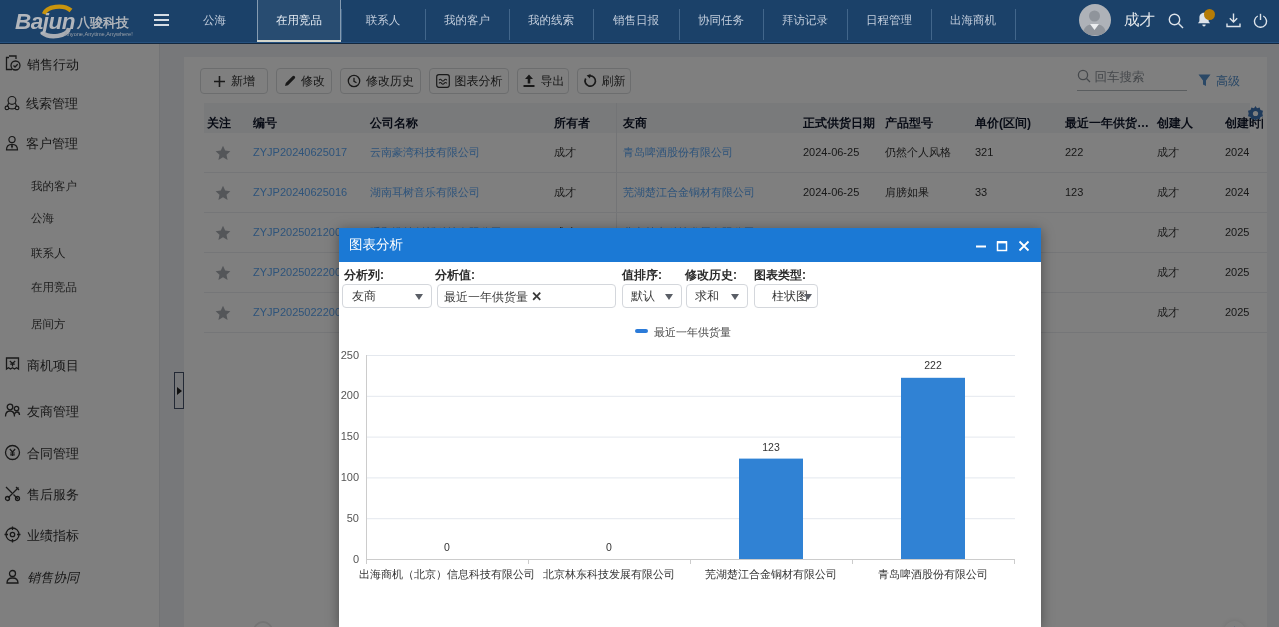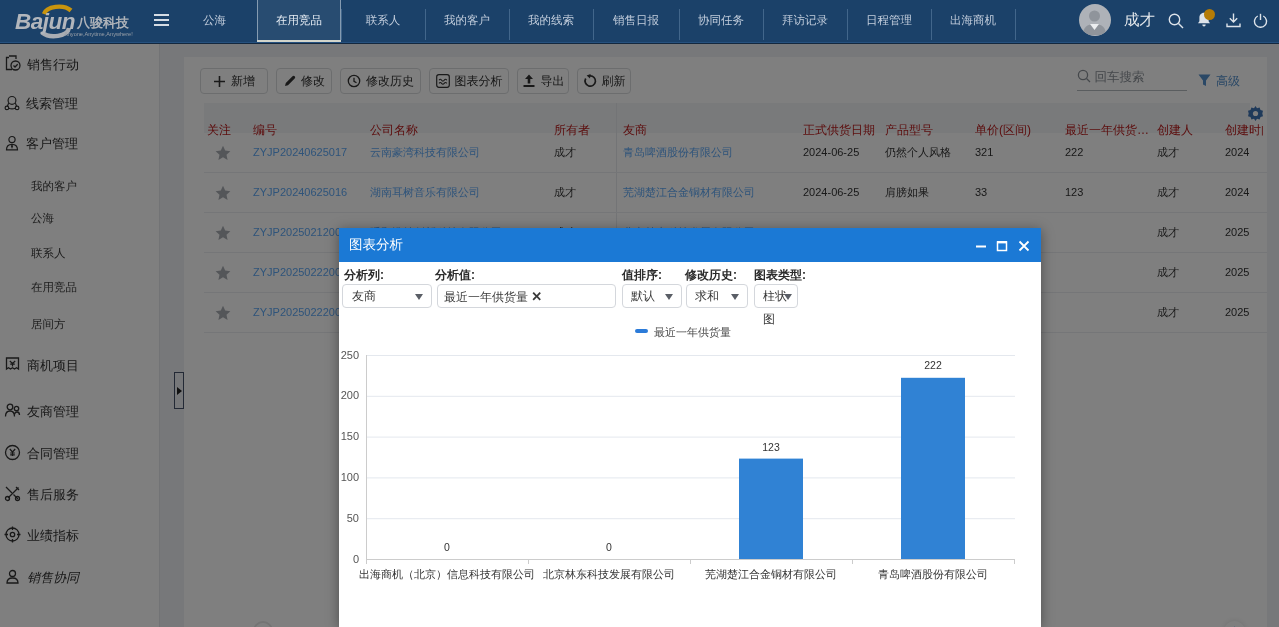--- a/index.html
+++ b/index.html
@@ -26,21 +26,21 @@
 
   
   #card { position:absolute; left:184px; top:57px; width:1083px; height:570px; background:#fff; }
   .btn { height:26px; border:1px solid #d8dadd; border-radius:4px; background:#fff; color:#2f2f2f; font-size:12px; display:inline-flex; align-items:center; justify-content:center; padding:0; margin-right:8px; font-family:"Liberation Sans",sans-serif; vertical-align:top; }
   .btn svg { margin-right:5px; }
   #toolbar { position:absolute; left:16px; top:11px; white-space:nowrap; font-size:0; }
   #searchbox { position:absolute; left:893px; top:12px; width:110px; border-bottom:1px solid #b4babf; height:22px; color:#8a9097; font-size:12.5px; }
   #adv { position:absolute; left:1014px; top:16px; font-size:12px; color:#5590cc; }
   
   #thead { position:absolute; left:20px; top:46px; width:1046px; height:30px; background:#f3f4f6; }
-  .hc { position:absolute; top:12px; height:30px; line-height:30px; font-size:12px; font-weight:normal; color:#b91c1c; white-space:nowrap; }
+  .hc { position:absolute; top:5px; height:30px; line-height:30px; font-size:12px; font-weight:bold; color:#0f172a; white-space:nowrap; }
   .row { position:absolute; left:20px; width:1063px; height:40px; border-bottom:1px solid #ebedf0; }
   .c { position:absolute; top:0; height:39px; line-height:39px; font-size:11px; color:#333; white-space:nowrap; }
   .lk { color:#5ea8f5; }
   .star { position:absolute; left:11px; top:12px; }
 
   
   #mask { position:absolute; left:0; top:43px; width:1279px; height:584px; background:rgba(0,0,0,0.5); z-index:70; }
 
   
   #modal { position:absolute; left:339px; top:228px; width:702px; height:399px; background:#fff; z-index:80; box-shadow:0 2px 12px rgba(0,0,0,0.4); }
@@ -314,21 +314,21 @@
     <div id="mform">
       <span class="mlabel" style="left:5px;">分析列:</span>
       <span class="mlabel" style="left:96px;">分析值:</span>
       <span class="mlabel" style="left:283px;">值排序:</span>
       <span class="mlabel" style="left:346px;">修改历史:</span>
       <span class="mlabel" style="left:415px;">图表类型:</span>
       <div class="mctl" style="left:3px;width:90px;padding-left:9px;">友商<span class="caret"></span></div>
       <div class="mctl" style="left:98px;width:179px;padding-left:6px;">最近一年供货量 <b style="font-size:13px;">✕</b></div>
       <div class="mctl" style="left:283px;width:60px;padding-left:8px;">默认<span class="caret"></span></div>
       <div class="mctl" style="left:347px;width:62px;padding-left:8px;">求和<span class="caret"></span></div>
-      <div class="mctl" style="left:415px;width:44px;padding-left:8px;">柱状图<span class="caret" style="right:5px;"></span></div>
+      <div class="mctl" style="left:415px;width:64px;padding-left:8px;text-align:center;">柱状图<span class="caret" style="right:5px;"></span></div>
     </div>
     <div id="mchart">
       <svg class="abs" style="left:0;top:94px;" width="702" height="300" viewBox="0 0 702 300">
         <rect x="296" y="7" width="13" height="4" rx="2" fill="#2b7bd9"></rect>
         <text x="315" y="13.5" font-size="11" fill="#4a4a4a">最近一年供货量</text>
         <g stroke="#e4e8ee" stroke-width="1">
           <path d="M27 33.5 H676 M27 74.3 H676 M27 115.1 H676 M27 155.9 H676 M27 196.7 H676"></path>
         </g>
         <path d="M27.5 33 V237" stroke="#ccc" stroke-width="1"></path>
         <path d="M27 237.5 H676" stroke="#ccc" stroke-width="1"></path>

